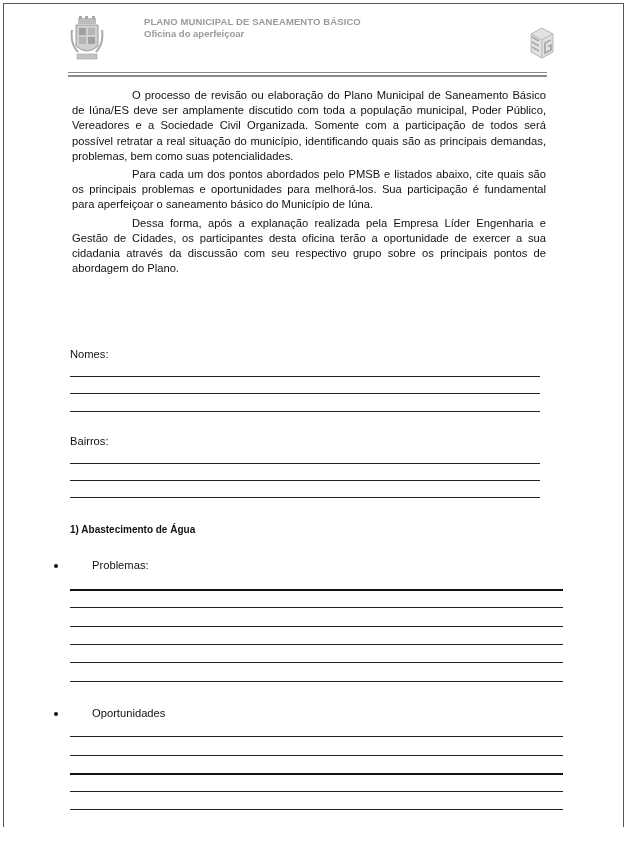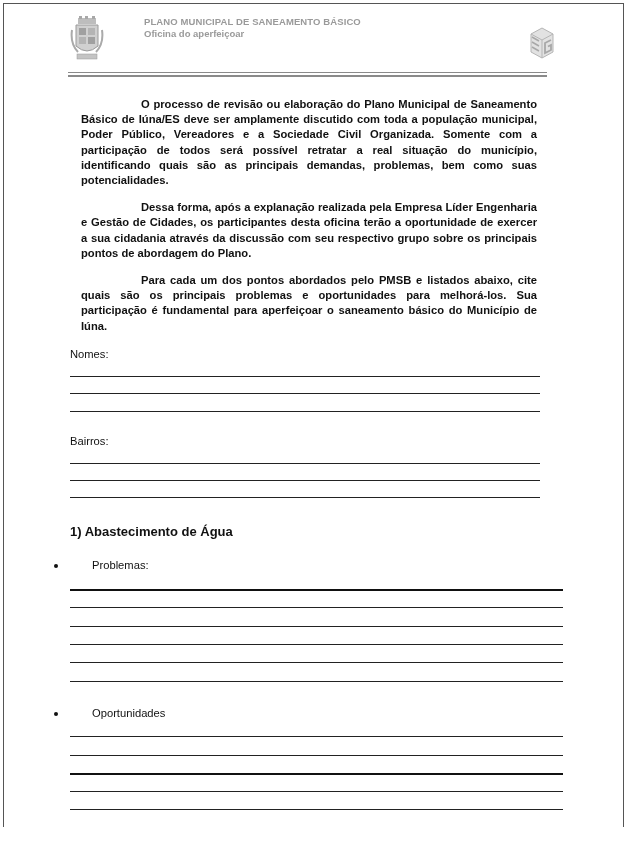--- a/index.html
+++ b/index.html
@@ -12,26 +12,26 @@
     .crest { position: absolute; left: 66px; top: 12px; width: 34px; height: 46px; }
     .eg-logo { position: absolute; left: 523px; top: 18px; width: 30px; height: 40px; }
     .header-text { position: absolute; left: 140px; top: 12px; width: 340px; text-align: left;
                    color: #9a9a9a; font-weight: bold; font-size: 9.5px; line-height: 12px; }
     .header-text .t1 { letter-spacing: 0.1px; }
     .rule { position: absolute; left: 64px; width: 479px; height: 0; }
     .rule.a { top: 68px; border-top: 1px solid #8a8a8a; }
     .rule.b { top: 71px; border-top: 2px solid #8a8a8a; }
     .body-text { position: absolute; left: 65px; top: 81px; width: 480px;
                  font-size: 11.2px; line-height: 15.2px; text-align: justify; }
-    .body-text p { margin: 12px; text-indent: 60px; font-weight: bold; }
+    .body-text p { margin: 3px; text-indent: 60px; }
     .label { position: absolute; left: 66px; font-size: 11.2px; }
     .fill-line { position: absolute; left: 66px; width: 470px; height: 0; border-top: 1.5px solid #222; }
     .fill-line.wide { left: 66px; width: 493px; }
     .fill-line.thick { border-top: 2px solid #111; }
-    .section-title { position: absolute; left: 66px; top: 520px; font-size: 13px; font-weight: bold; }
+    .section-title { position: absolute; left: 66px; top: 520px; font-size: 10px; font-weight: bold; }
     .bullet-row { position: absolute; left: 48px; font-size: 11.2px; }
     .bullet-row .dot { display: inline-block; width: 4px; height: 4px; background: #111; border-radius: 50%;
                        vertical-align: middle; margin-right: 34px; margin-left: 2px; }
   </style>
 </head>
 <body>
 
 <div class="page">
   <div class="header">
     <svg class="crest" viewBox="0 0 34 46">
@@ -58,22 +58,22 @@
       <path d="M15 18 L15 36" stroke="#b5b5b5" stroke-width="1"></path>
       <path d="M5 15 L12 19 M5 20 L12 24 M5 25 L12 29" stroke="#a8a8a8" stroke-width="1.5"></path>
       <path d="M24 18 L18 21 L18 31 L24 28 L24 23 L21 24.5" fill="none" stroke="#a8a8a8" stroke-width="1.8"></path>
     </svg>
     <div class="rule a"></div>
     <div class="rule b"></div>
   </div>
 
   <div class="body-text">
     <p>O processo de revisão ou elaboração do Plano Municipal de Saneamento Básico de Iúna/ES deve ser amplamente discutido com toda a população municipal, Poder Público, Vereadores e a Sociedade Civil Organizada. Somente com a participação de todos será possível retratar a real situação do município, identificando quais são as principais demandas, problemas, bem como suas potencialidades.</p>
+    <p>Para cada um dos pontos abordados pelo PMSB e listados abaixo, cite quais são os principais problemas e oportunidades para melhorá-los. Sua participação é fundamental para aperfeiçoar o saneamento básico do Município de Iúna.</p>
     <p>Dessa forma, após a explanação realizada pela Empresa Líder Engenharia e Gestão de Cidades, os participantes desta oficina terão a oportunidade de exercer a sua cidadania através da discussão com seu respectivo grupo sobre os principais pontos de abordagem do Plano.</p>
-    <p>Para cada um dos pontos abordados pelo PMSB e listados abaixo, cite quais são os principais problemas e oportunidades para melhorá-los. Sua participação é fundamental para aperfeiçoar o saneamento básico do Município de Iúna.</p>
   </div>
 
   <div class="label" style="top:344px">Nomes:</div>
   <div class="fill-line" style="top:372px"></div>
   <div class="fill-line" style="top:389px"></div>
   <div class="fill-line" style="top:407px"></div>
 
   <div class="label" style="top:431px">Bairros:</div>
   <div class="fill-line" style="top:459px"></div>
   <div class="fill-line" style="top:476px"></div>

